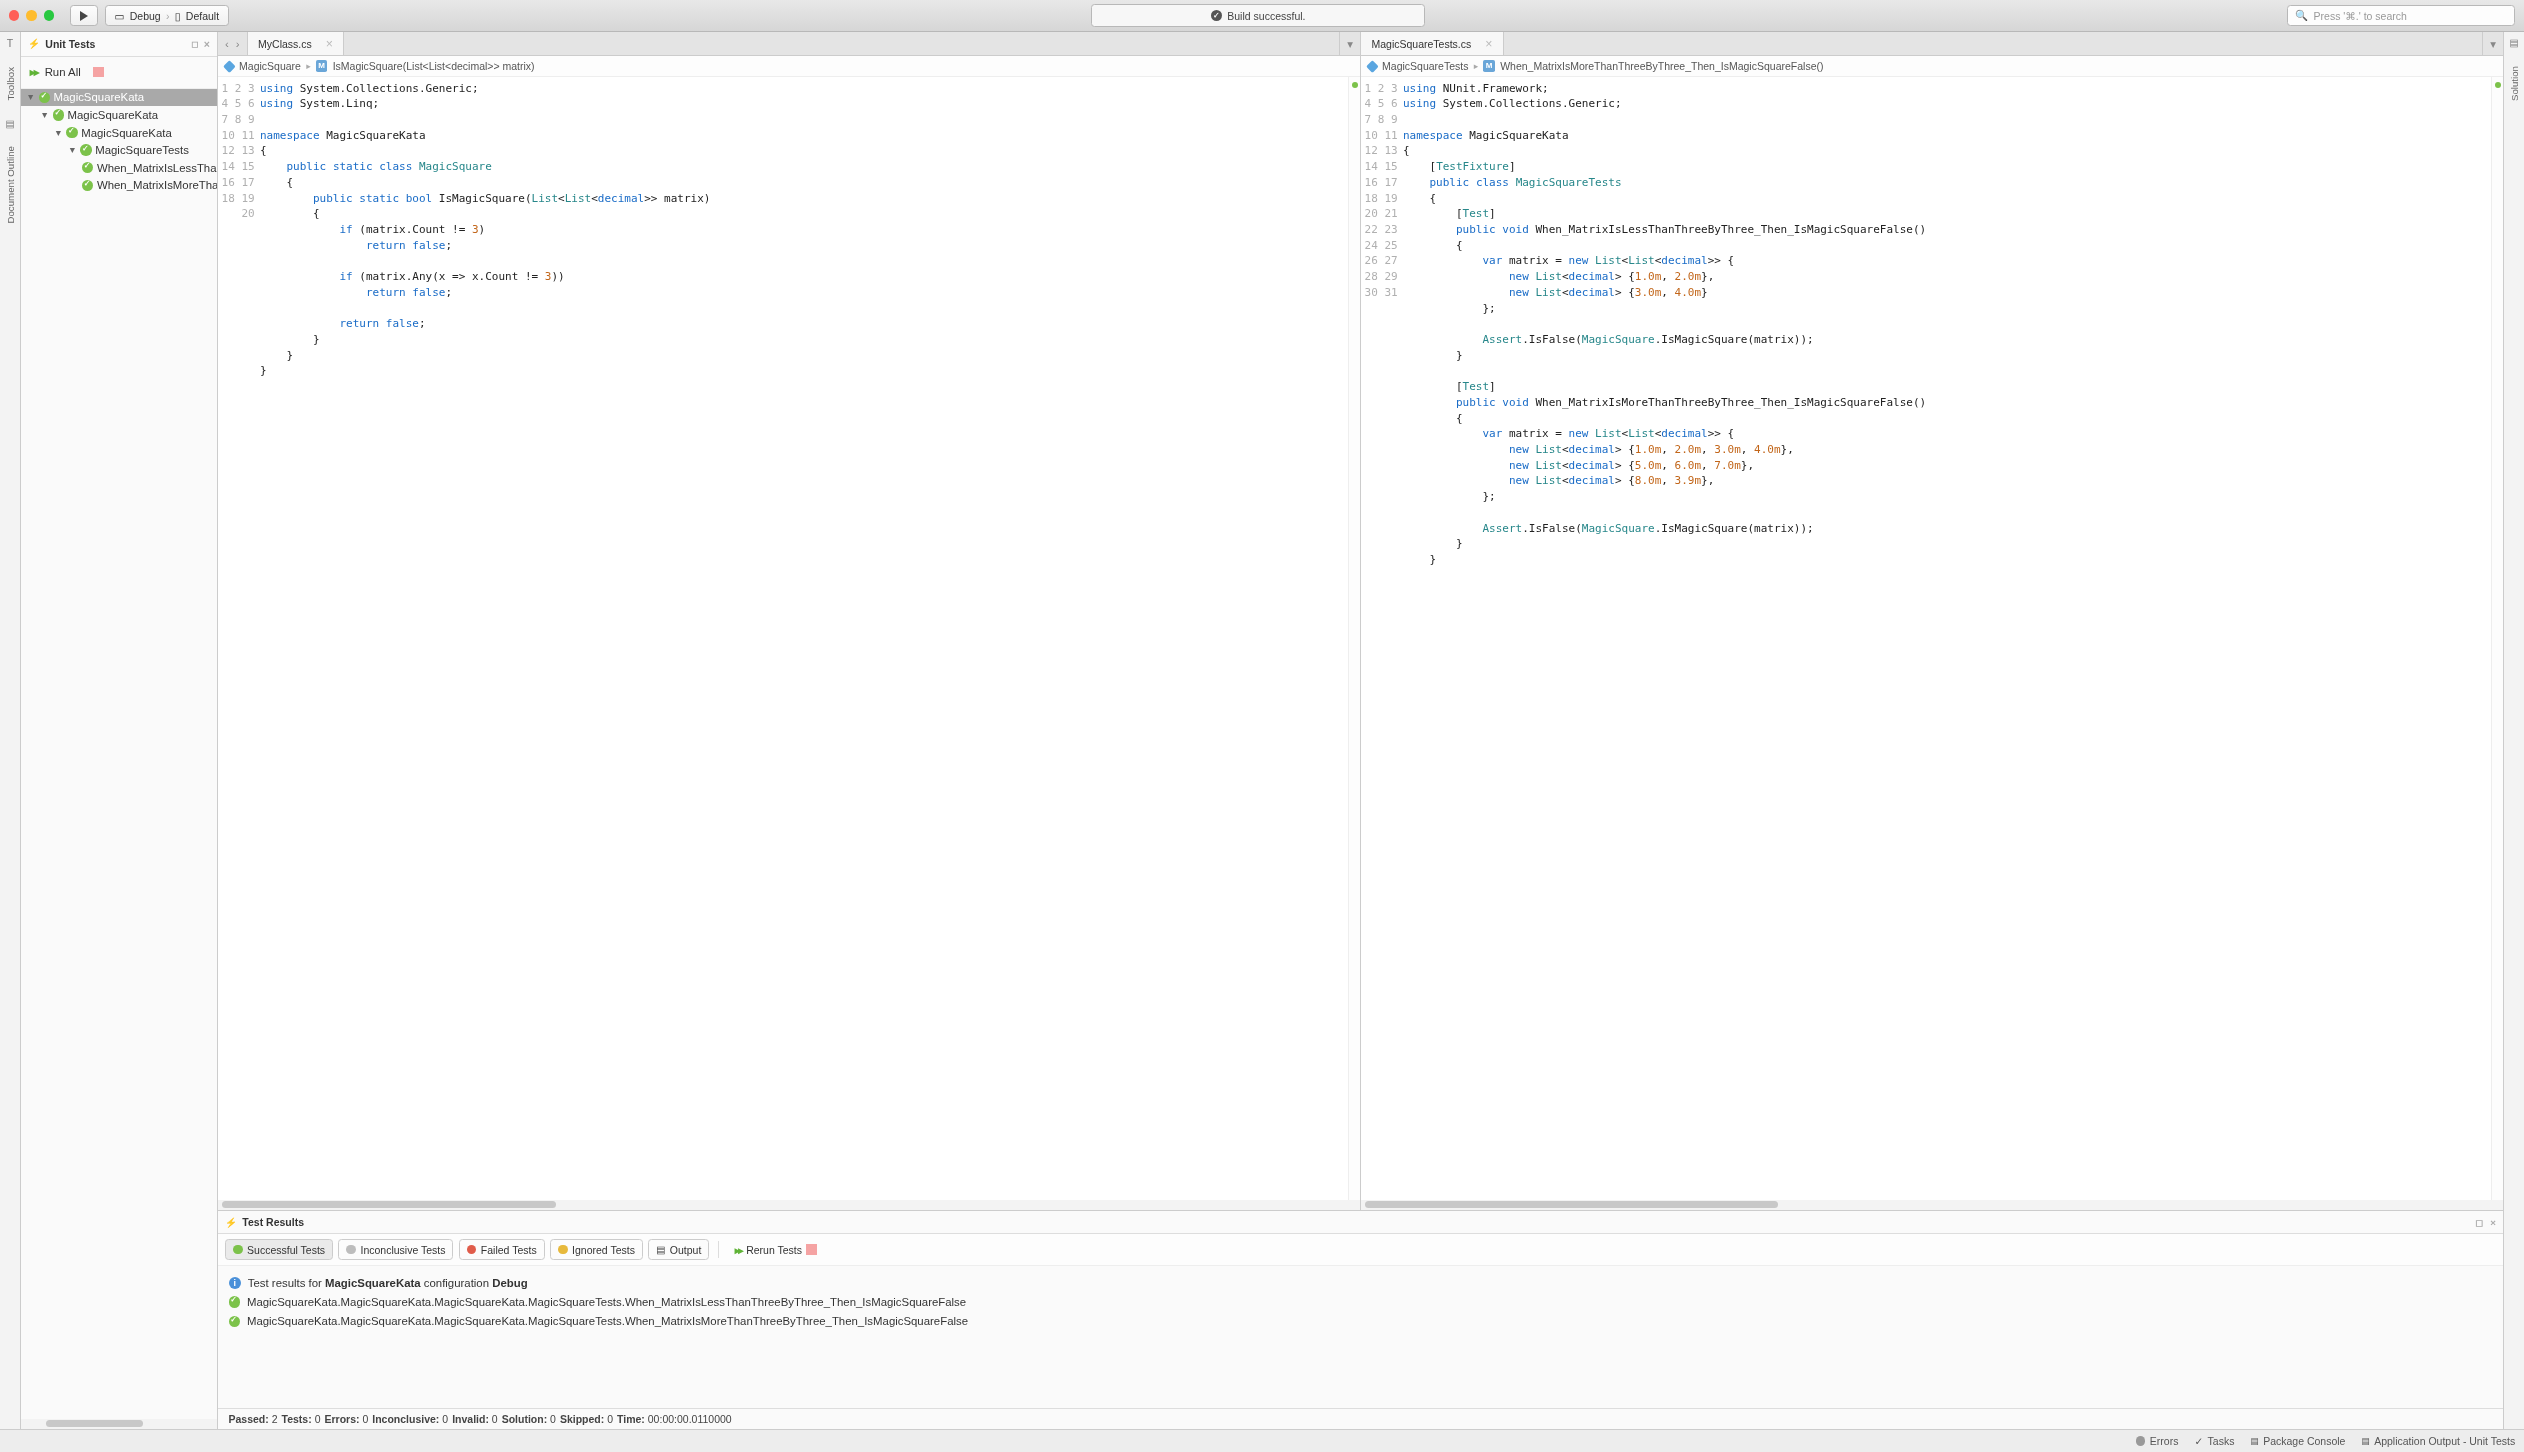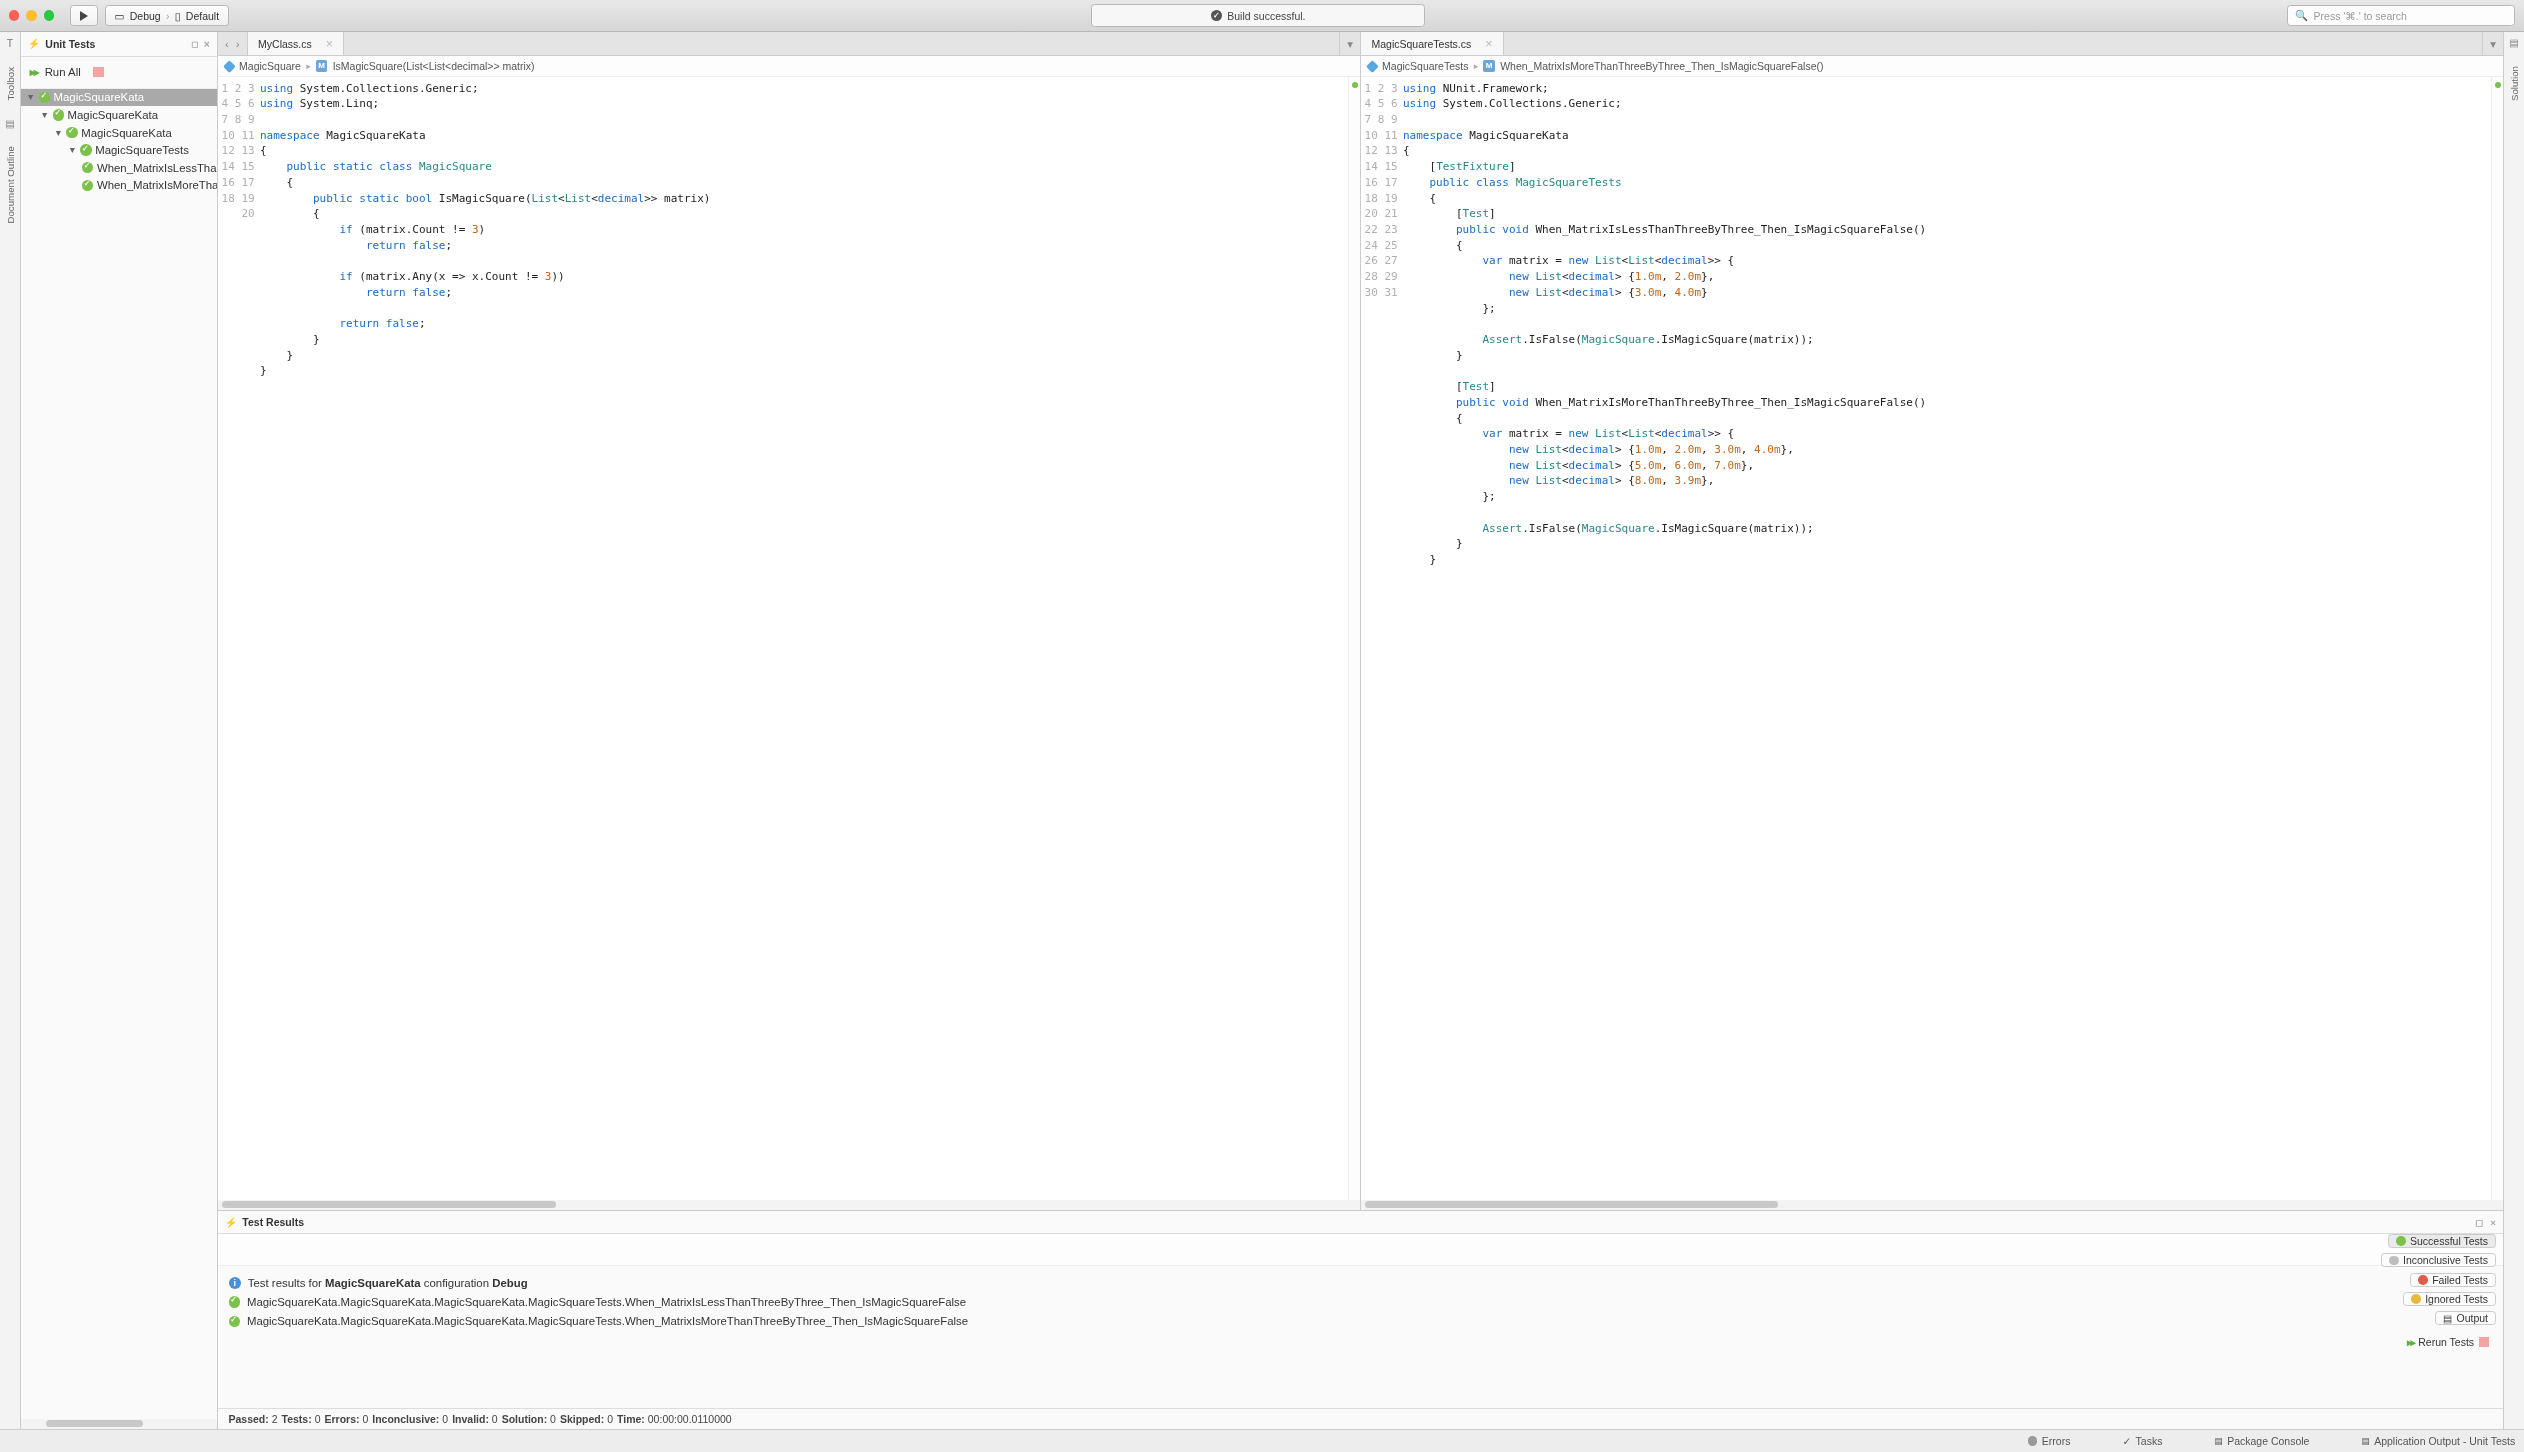--- a/index.html
+++ b/index.html
@@ -134,31 +134,31 @@
 .num { color:#c2661a; }
 .attr { color:#27878a; }
 .marker-col { width:12.3px; background:#fdfdfd; border-left:0.9px solid #eee; position:relative;}
 .green-dot { position:absolute; top:5.3px; left:3.5px; width:6.1px; height:6.1px; border-radius:50%; background:#7cc24a;}
 .hscroll { height:10.5px; background:#f3f3f3; position:relative;}
 .hscroll-thumb { position:absolute; height:7px; top:1.8px; background:#c8c8c8; border-radius:3.5px;}
 
 .results-panel { background:#fafafa; display:flex; flex-direction:column; flex:0 0 auto; }
 .results-header { height:23px; border-bottom:0.9px solid #ddd; display:flex; align-items:center; padding:0 7px; font-weight:600; font-size:10.5px; gap:5.3px;}
 .results-header .right-icons { margin-left:auto; display:flex; gap:7px; color:#aaa; font-size:9.7px;}
-.filter-bar { height:32px; display:flex; align-items:flex-end; gap:5.3px; padding:0 7px; border-bottom:0.9px solid #eee; background:#fdfdfd;flex-direction:column;}
+.filter-bar { height:32px; display:flex; align-items:center; gap:5.3px; padding:0 7px; border-bottom:0.9px solid #eee; background:#fdfdfd;}
 .filter-btn { height:21px; border:0.9px solid #ccc; border-radius:3.5px; background:#fcfcfc; display:flex; align-items:center; padding:0 7px; gap:4.4px; font-size:10.5px;}
 .filter-btn.active { background:#eaeaea;}
 .icon-dot { width:9.7px; height:9.7px; border-radius:50%; flex:0 0 auto;}
 .results-body { padding:7px 10.5px; flex:1; font-size:11.4px;}
 .res-line { display:flex; align-items:center; gap:7px; height:19.3px;}
 .info-dot { width:12.3px; height:12.3px; border-radius:50%; background:#4a90d9; color:#fff; font-size:8.8px; font-weight:bold; display:flex; align-items:center; justify-content:center;}
 
 .status-bar { height:21px; border-top:0.9px solid #ddd; display:flex; align-items:center; padding:0 10.5px; font-size:10.5px; color:#444; gap:4px; background:#fafafa;}
 .footer-bar { height:23px; background:#ededed; border-top:0.9px solid #ccc; display:flex; align-items:center; justify-content:flex-end; padding:0 8.8px; gap:16px; font-size:10.5px; color:#555;}
-.footer-item { display:flex; align-items:center; gap:4.4px;margin-left:36px;}
+.footer-item { display:flex; align-items:center; gap:4.4px;}
 .bolt { font-size:9.7px; color:#888;}
 .diamond { width:8.8px; height:8.8px; background:#5aa6e0; transform:rotate(45deg); display:inline-block; border-radius:1.8px;}
 .m-badge { width:11.4px; height:11.4px; background:#6aa6d8; color:#fff; font-size:8px; font-weight:bold; display:inline-flex; align-items:center; justify-content:center; border-radius:1.8px;}
 .bottom-scroll { height:10.5px; background:#f3f3f3; position:relative;}
 .bottom-scroll-thumb{ position:absolute; left:24.6px; width:97px; height:7px; top:1.8px; background:#c8c8c8; border-radius:3.5px;}
 </style>
 </head>
 <body>
 
 <div class="titlebar">

